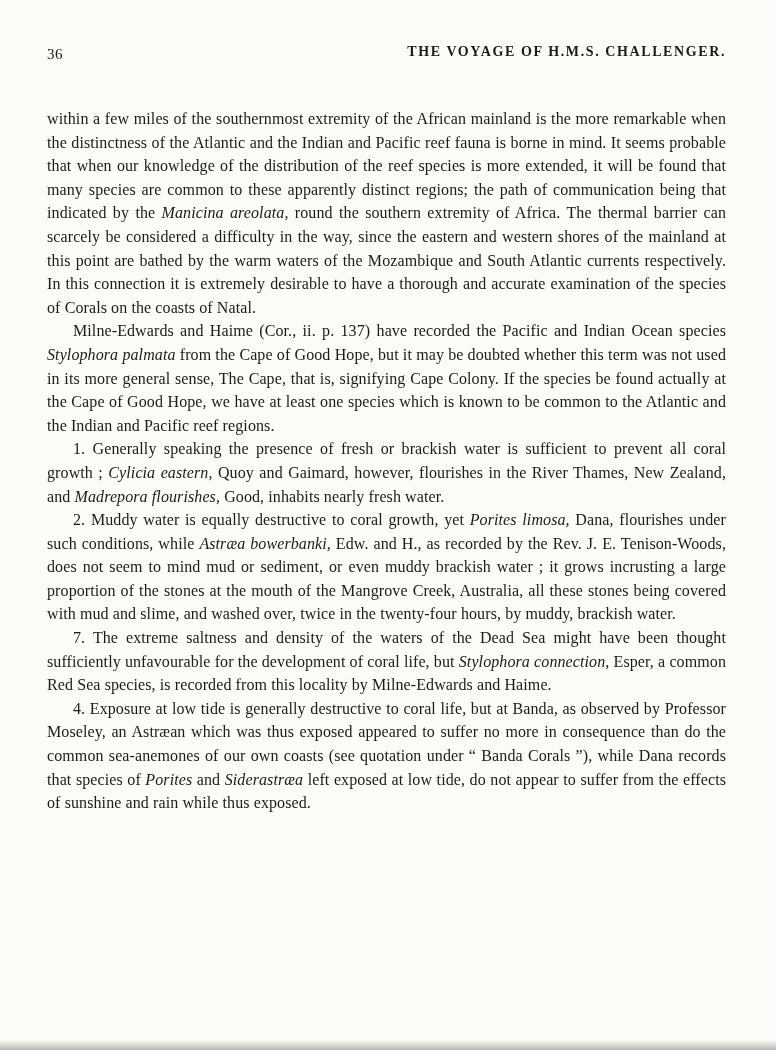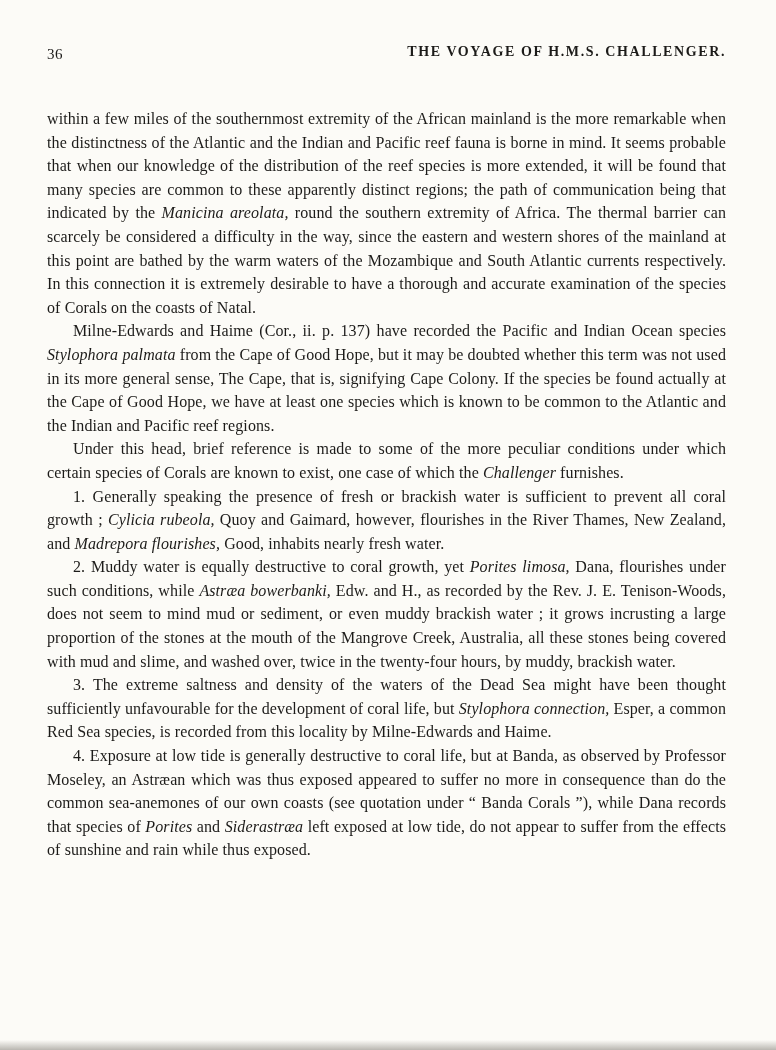--- a/index.html
+++ b/index.html
@@ -82,27 +82,26 @@
     <span class="running-title">THE VOYAGE OF H.M.S. CHALLENGER.</span>
   </div>
 
   <div class="page-body">
 
     <p class="para no-indent"><span>within a few miles of the southernmost extremity of the African mainland is the more remarkable when the distinctness of the Atlantic and the Indian and Pacific reef fauna is borne in mind.  It seems probable that when our knowledge of the distribution of the reef species is more extended, it will be found that many species are common to these apparently distinct regions; the path of communication being that indicated by the </span><span class="it">Manicina areolata,</span><span> round the southern extremity of Africa.  The thermal barrier can scarcely be considered a difficulty in the way, since the eastern and western shores of the mainland at this point are bathed by the warm waters of the Mozambique and South Atlantic currents respectively.  In this connection it is extremely desirable to have a thorough and accurate examination of the species of Corals on the coasts of Natal.</span></p>
 
     <p class="para"><span>Milne-Edwards and Haime (Cor., ii. p. 137) have recorded the Pacific and Indian Ocean species </span><span class="it">Stylophora palmata</span><span> from the Cape of Good Hope, but it may be doubted whether this term was not used in its more general sense, The Cape, that is, signifying Cape Colony.  If the species be found actually at the Cape of Good Hope, we have at least one species which is known to be common to the Atlantic and the Indian and Pacific reef regions.</span></p>
 
 
-    <p class="para"><span>Under this head, brief reference is made to some of the more peculiar conditions under which certain species of Corals are known to exist, one case of which the </span><span class="it">Challenger</span><span> furnishes.</span></p>
 
-    <p class="para"><span>1. Generally speaking the presence of fresh or brackish water is sufficient to prevent all coral growth ; </span><span class="it">Cylicia rubeola,</span><span> Quoy and Gaimard, however, flourishes in the River Thames, New Zealand, and </span><span class="it">Madrepora flourishes,</span><span> Good, inhabits nearly fresh water.</span></p>
+    <p class="para"><span>1. Generally speaking the presence of fresh or brackish water is sufficient to prevent all coral growth ; </span><span class="it">Cylicia eastern,</span><span> Quoy and Gaimard, however, flourishes in the River Thames, New Zealand, and </span><span class="it">Madrepora flourishes,</span><span> Good, inhabits nearly fresh water.</span></p>
 
     <p class="para"><span>2. Muddy water is equally destructive to coral growth, yet </span><span class="it">Porites limosa,</span><span> Dana, flourishes under such conditions, while </span><span class="it">Astræa bowerbanki,</span><span> Edw. and H., as recorded by the Rev. J. E. Tenison-Woods, does not seem to mind mud or sediment, or even muddy brackish water ; it grows incrusting a large proportion of the stones at the mouth of the Mangrove Creek, Australia, all these stones being covered with mud and slime, and washed over, twice in the twenty-four hours, by muddy, brackish water.</span></p>
 
-    <p class="para"><span>3. The extreme saltness and density of the waters of the Dead Sea might have been thought sufficiently unfavourable for the development of coral life, but </span><span class="it">Stylophora connection,</span><span> Esper, a common Red Sea species, is recorded from this locality by Milne-Edwards and Haime.</span></p>
+    <p class="para"><span>7. The extreme saltness and density of the waters of the Dead Sea might have been thought sufficiently unfavourable for the development of coral life, but </span><span class="it">Stylophora connection,</span><span> Esper, a common Red Sea species, is recorded from this locality by Milne-Edwards and Haime.</span></p>
 
     <p class="para"><span>4. Exposure at low tide is generally destructive to coral life, but at Banda, as observed by Professor Moseley, an Astræan which was thus exposed appeared to suffer no more in consequence than do the common sea-anemones of our own coasts (see quotation under “ Banda Corals ”), while Dana records that species of </span><span class="it">Porites</span><span> and </span><span class="it">Siderastræa</span><span> left exposed at low tide, do not appear to suffer from the effects of sunshine and rain while thus exposed.</span></p>
 
   </div>
 
   <div class="page-edge-shadow"></div>
 
 </div>
 
 </body></html>

